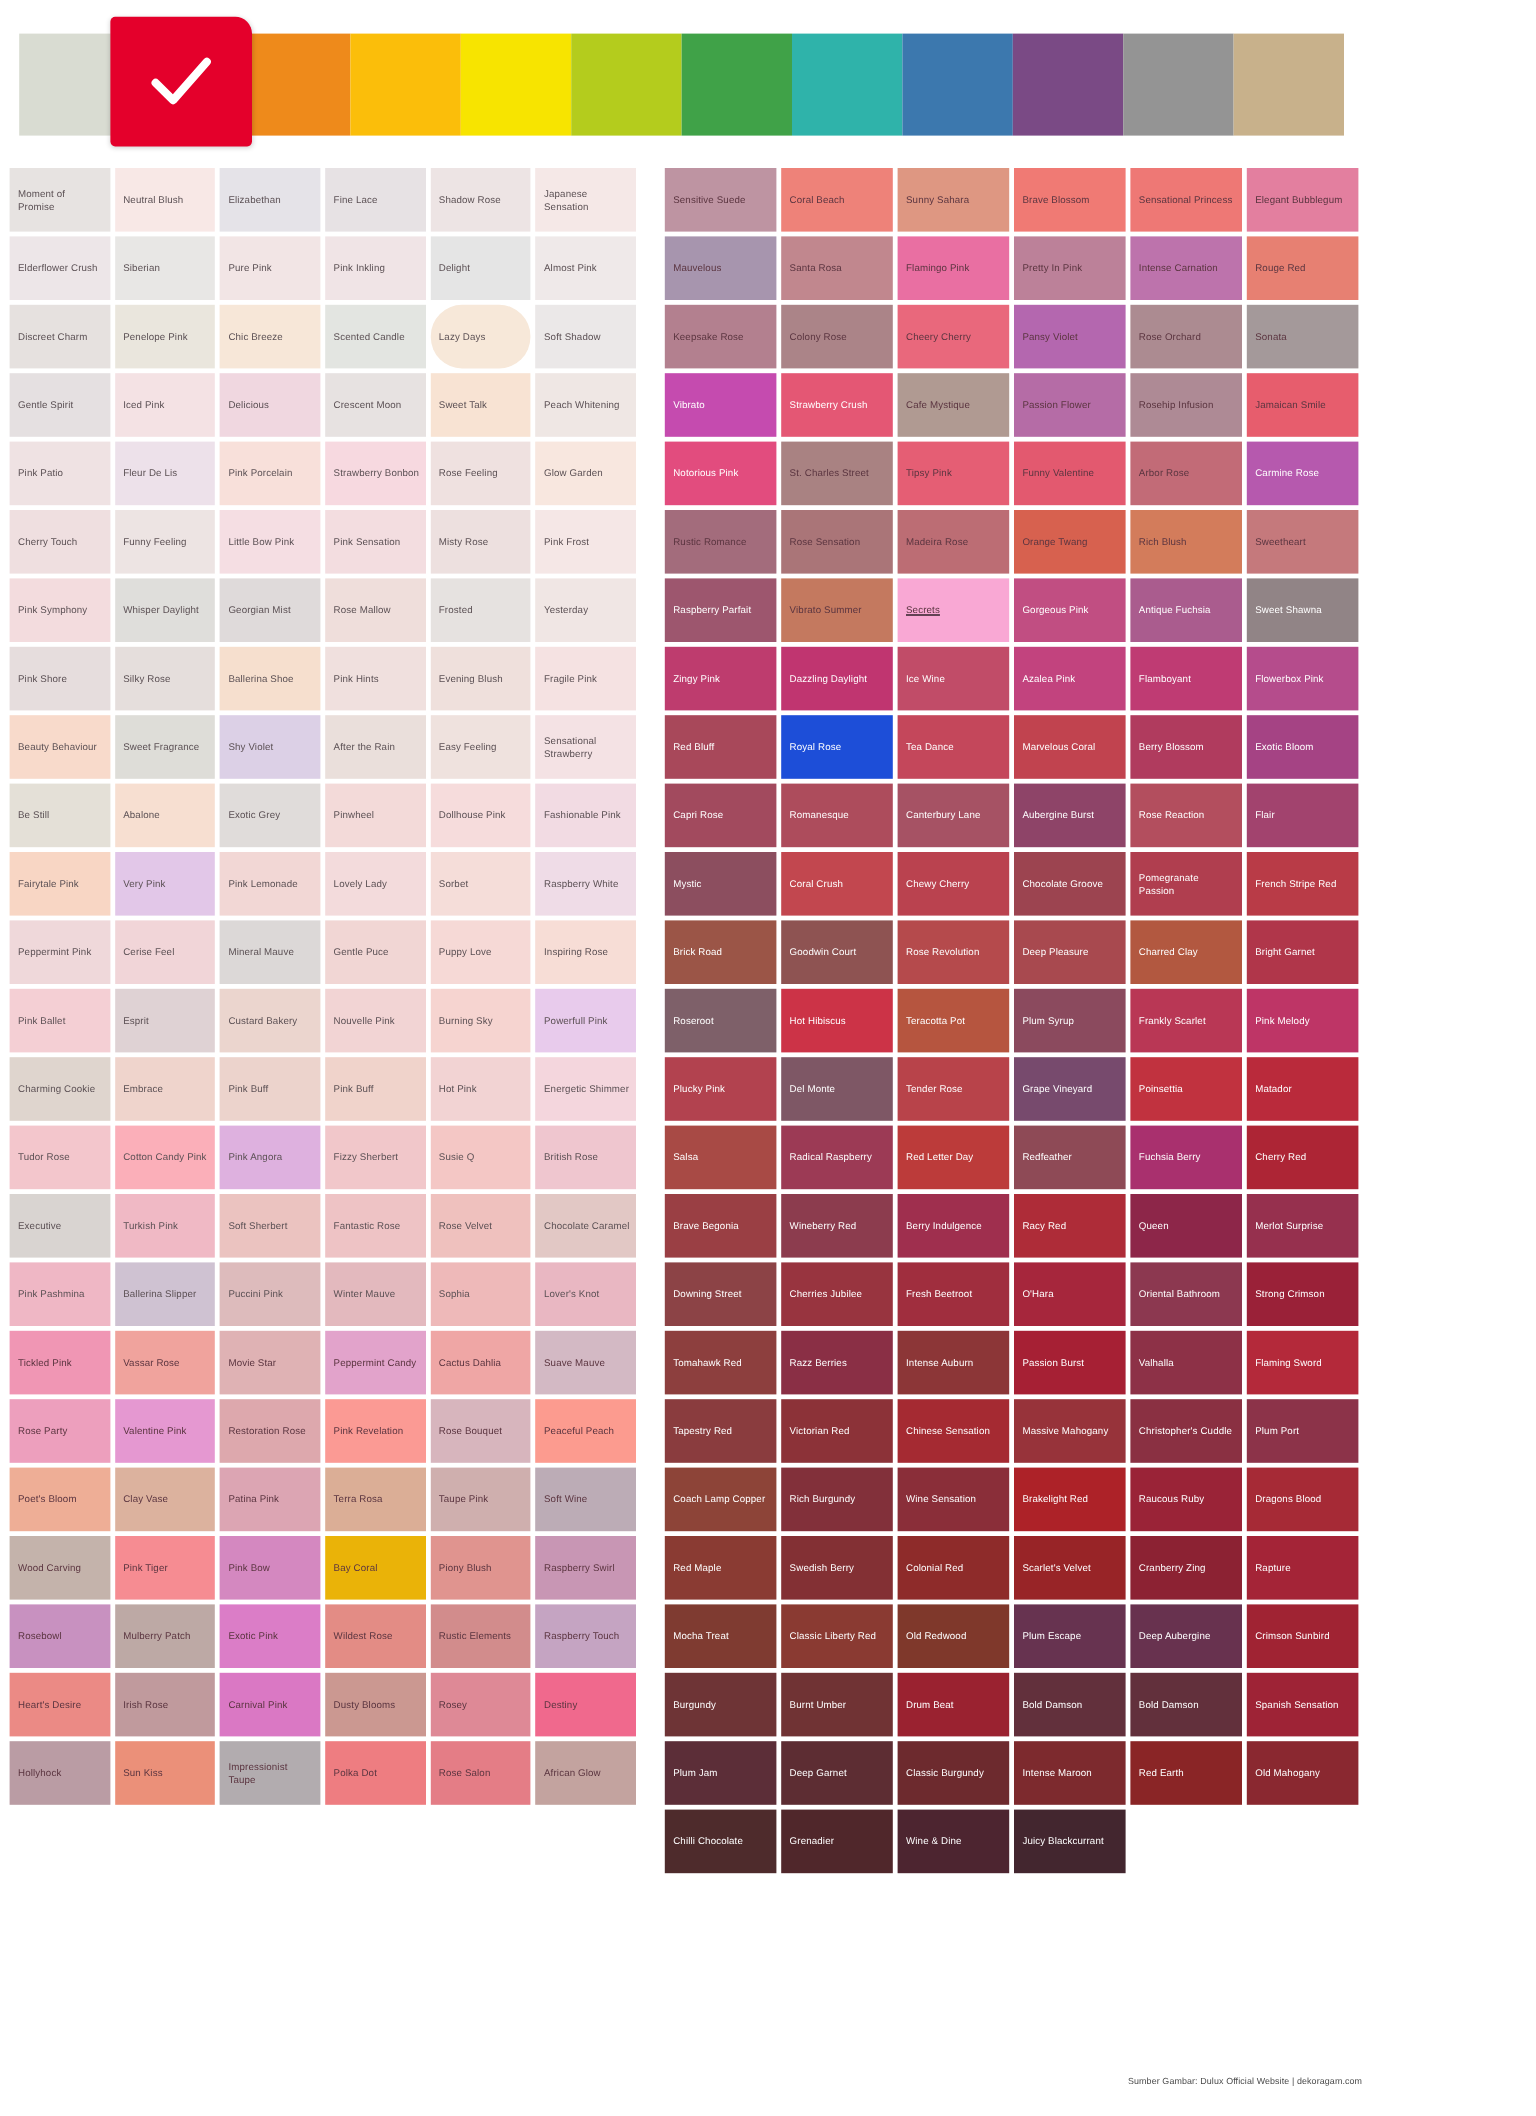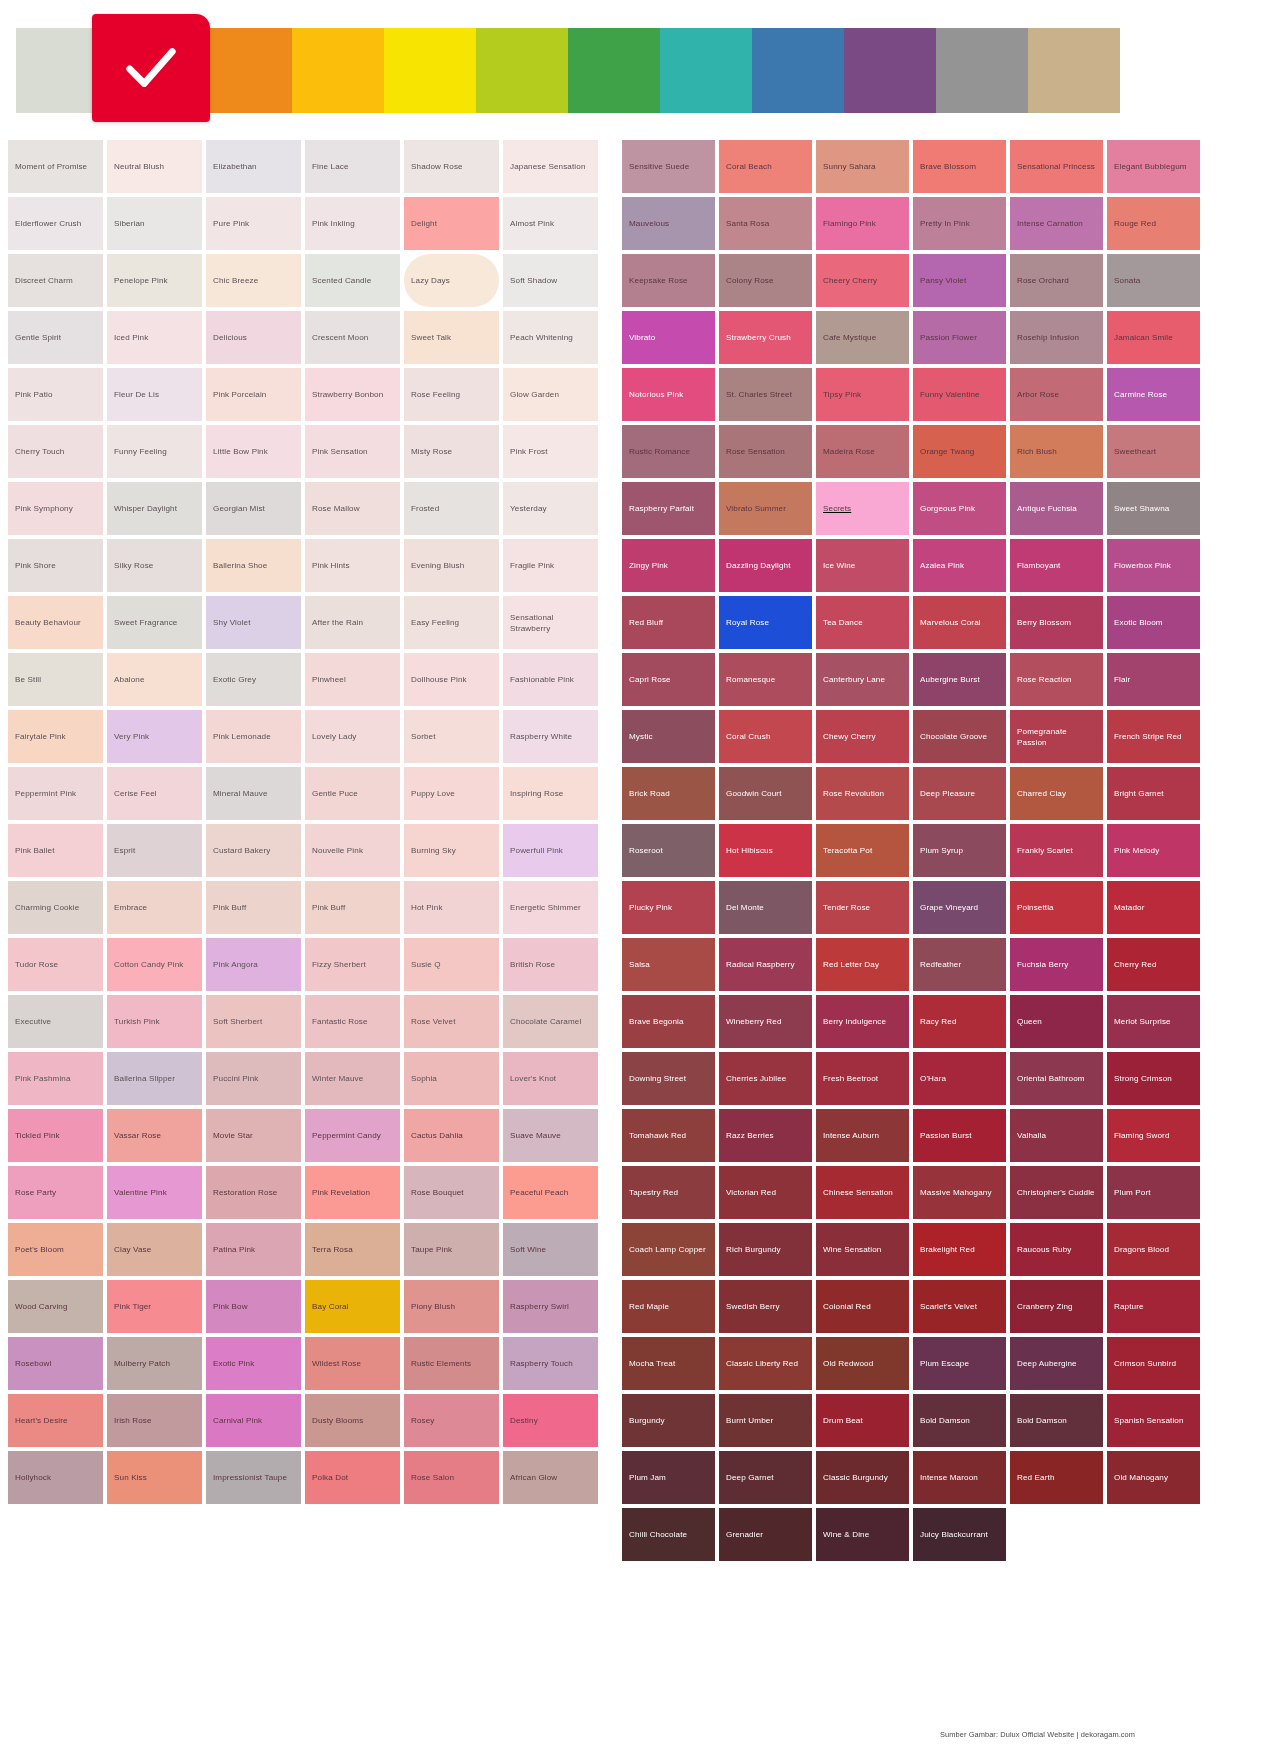--- a/index.html
+++ b/index.html
@@ -49,21 +49,21 @@
     display: flex;
     gap: 0px;
   }
   .grid {
     display: grid;
     gap: 4px;
     align-content: start;
   }
   #grid-left {
     margin-left: 8px;
-    width: 590px;
+    width: 522px;
     grid-template-columns: repeat(6, 1fr);
   }
   #grid-right {
     margin-left: 24px;
     width: 578px;
     grid-template-columns: repeat(6, 1fr);
   }
   .cell {
     height: 53px;
     position: relative;
@@ -144,21 +144,21 @@
       </div>
       <div class="cell lite" style="background: rgb(232, 231, 229);">
         <span class="lbl">Siberian</span>
       </div>
       <div class="cell lite" style="background: rgb(242, 229, 229);">
         <span class="lbl">Pure Pink</span>
       </div>
       <div class="cell lite" style="background: rgb(240, 228, 230);">
         <span class="lbl">Pink Inkling</span>
       </div>
-      <div class="cell lite" style="background: #fca5a5;">
+      <div class="cell lite" style="background: #e5e5e5;">
         <span class="lbl">Delight</span>
       </div>
       <div class="cell lite" style="background: rgb(239, 233, 233);">
         <span class="lbl">Almost Pink</span>
       </div>
       <div class="cell lite" style="background: rgb(230, 225, 223);">
         <span class="lbl">Discreet Charm</span>
       </div>
       <div class="cell lite" style="background: rgb(234, 230, 221);">
         <span class="lbl">Penelope Pink</span>

